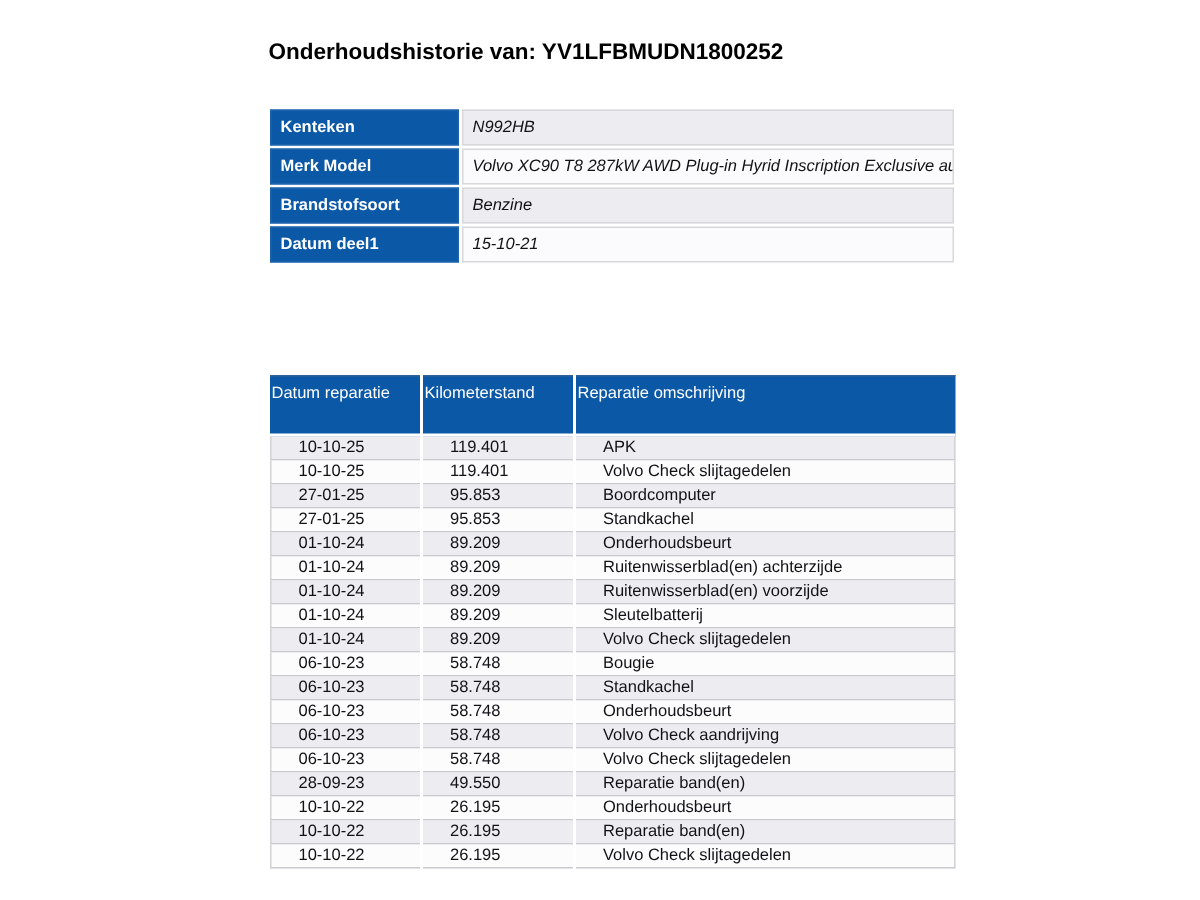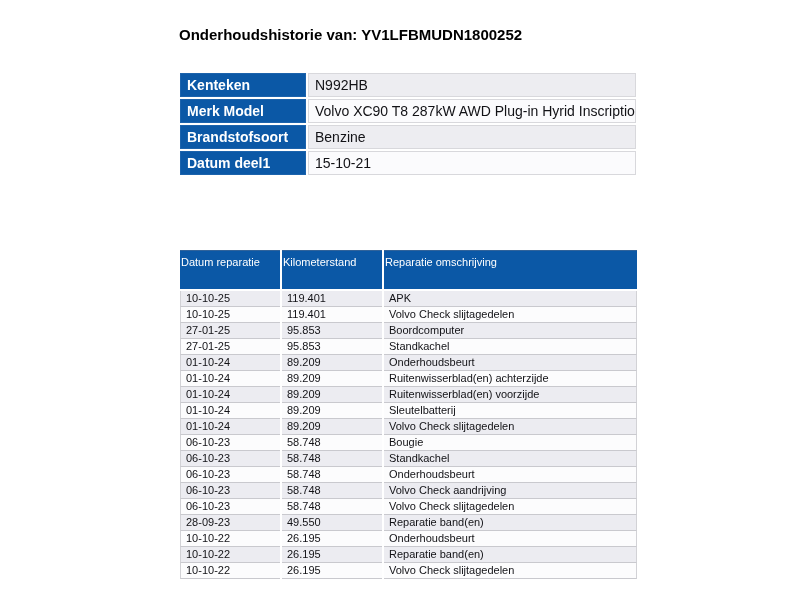--- a/index.html
+++ b/index.html
@@ -30,38 +30,39 @@
     position: absolute;
     left: 178px;
     top: 71px;
     width: 460px;
     border-collapse: separate;
     border-spacing: 2px;
     table-layout: fixed;
   }
   table.vehicle td {
     height: 22px;
-    font-size: 14px;
+    font-size: 11px;
     line-height: 22px;
     padding: 0 6px;
     white-space: nowrap;
     overflow: hidden;
     vertical-align: middle;
   }
   table.vehicle td.vlabel {
     width: 112px;
     background: #0b58a6;
     color: #ffffff;
     font-weight: bold;
     border: 1px solid #1c63ac;
   }
   table.vehicle td.vvalue {
     background: #ededf1;
     color: #121216;
     border: 1px solid #d8d8dc;
+    font-style: italic;
   }
   table.vehicle tr:nth-child(even) td.vvalue {
     background: #fbfbfd;
   }
 
   
   table.history {
     position: absolute;
     left: 178px;
     top: 250px;
@@ -84,21 +85,21 @@
     white-space: nowrap;
     overflow: hidden;
   }
   table.history th.col-datum { width: 99px; }
   table.history th.col-km    { width: 99px; margin-left: 12px; }
   table.history td {
     font-size: 11px;
     color: #121216;
     height: 15px;
     line-height: 15px;
-    padding: 0 0 0 5px;
+    padding: 0 0 0 18px;
     border-bottom: 1px solid #c9c9ce;
     white-space: nowrap;
     overflow: hidden;
     background: #fcfcfd;
   }
   table.history td:first-child { border-left: 1px solid #d2d2d6; }
   table.history td:last-child  { border-right: 1px solid #d2d2d6; }
   table.history tbody tr:nth-child(odd) td { background: #ececf1; }
 </style>
 </head>

